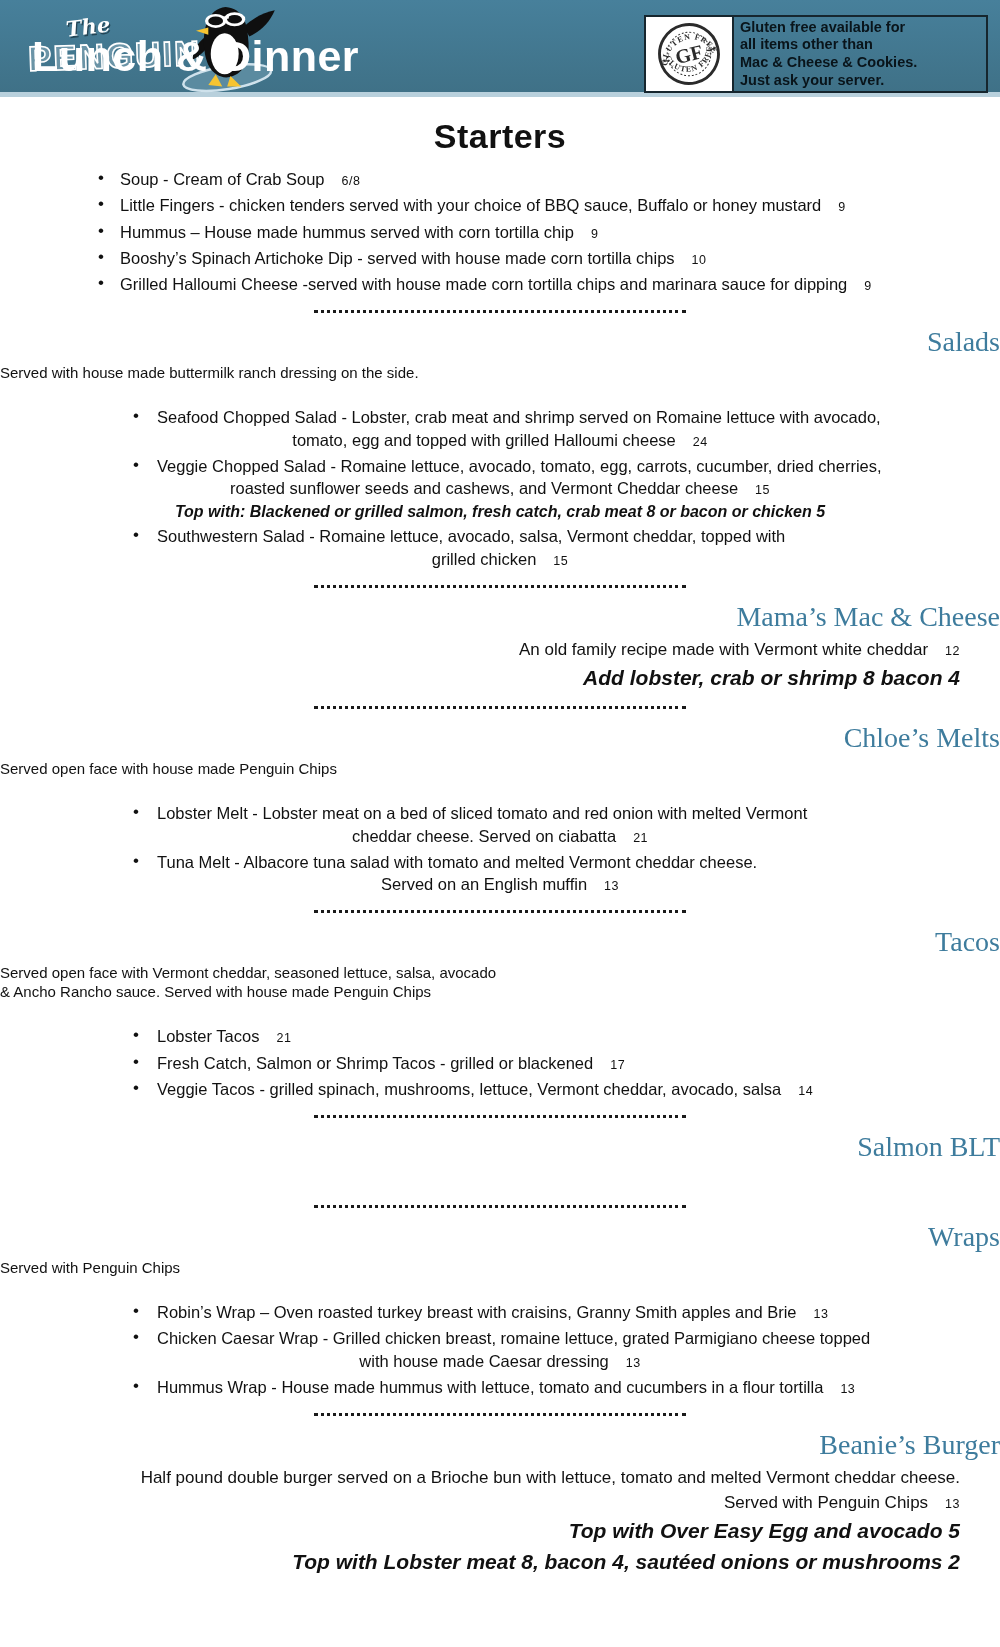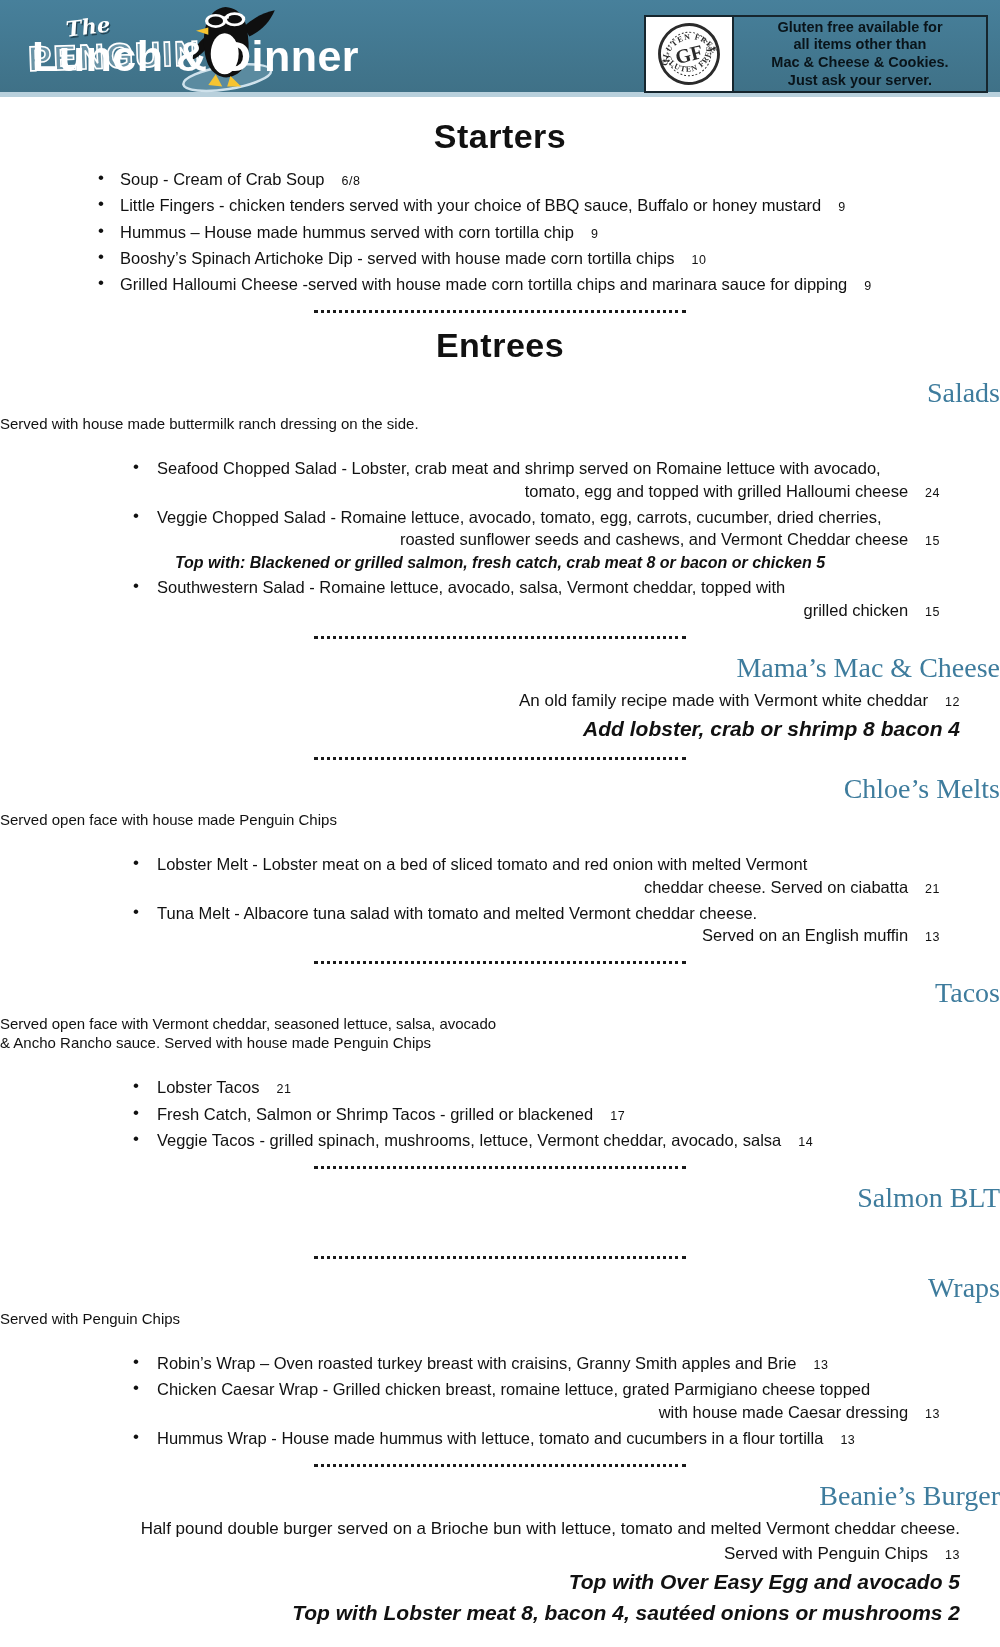--- a/index.html
+++ b/index.html
@@ -9,35 +9,35 @@
 
   
   .hdr{position:relative;height:92px;background:linear-gradient(180deg,#47809b,#3f7187);border-bottom:5px solid #b8d0dc;}
   .logo{position:absolute;left:22px;top:2px;width:250px;height:90px;}
   .logo-the{position:absolute;left:44px;top:12px;font-family:"DejaVu Serif",serif;font-style:italic;font-weight:bold;color:#fff;font-size:21px;transform:rotate(-7deg);text-shadow:1px 2px 0 rgba(10,25,35,.55);}
   .logo-name{position:absolute;left:6px;top:34px;font-size:35px;font-weight:800;letter-spacing:2px;color:rgba(255,255,255,.22);-webkit-text-stroke:1.6px #fff;transform:rotate(-2deg);white-space:nowrap;}
   .penguin{position:absolute;left:152px;top:0;}
   .title{position:absolute;left:0;right:60px;top:16px;margin:16px;text-align:left;color:#fff;font-size:43px;font-weight:700;letter-spacing:.5px;padding-left:16px;}
   .gfbox{position:absolute;right:12px;top:15px;display:flex;border:2px solid #16262e;height:74px;}
   .stamp{width:86px;background:#fff;display:flex;align-items:center;justify-content:center;border-right:2px solid #16262e;}
-  .gfnote{width:240px;padding:3px 6px;display:flex;flex-direction:column;justify-content:center;text-align:center;color:#09141a;font-weight:700;font-size:14.5px;line-height:1.22;}
+  .gfnote{width:240px;padding:3px 6px;display:flex;flex-direction:column;justify-content:center;text-align:left;color:#09141a;font-weight:700;font-size:14.5px;line-height:1.22;}
 
   
   .menu{padding-top:12px;}
   .hd{text-align:center;}
   .h-major{font-size:34px;font-weight:700;letter-spacing:.5px;margin:8px 0 12px;}
   .h-sub{font-family:"Liberation Serif",serif;font-size:28px;color:var(--accent);margin:6px 0 6px;font-weight:500;text-align:right;}
   .subtitle{text-align:left;font-size:15px;margin:2px 0;font-weight:500;}
   .gap{height:21px;}
   .item{position:relative;margin:2px 0 4px;}
   .l1{padding-left:157px;padding-right:70px;font-size:16.5px;line-height:1.35;}
   .bul{position:absolute;left:133px;top:-1px;font-size:17px;}
   [data-name="section-starters"] .l1{padding-left:120px;}
   [data-name="section-starters"] .bul{left:98px;}
-  .l2{text-align:right;font-size:16.5px;line-height:1.35;padding:0 60px;}
+  .l2{text-align:center;font-size:16.5px;line-height:1.35;padding:0 60px;}
   .noteline{text-align:center;font-size:16px;font-style:italic;font-weight:700;margin:3px 6px 4px;}
   .cline{text-align:right;font-size:17px;line-height:1.3;margin:3px 40px;}
   .cline.it{font-style:italic;font-weight:700;font-size:21px;}
   .price{font-size:12.5px;margin-left:17px;letter-spacing:.5px;}
   .sep{width:372px;margin:15px auto 13px;border-bottom:3px dotted #1a1a1a;height:0;}
 </style>
 </head>
 <body>
 
 <div class="page" data-name="menu-page">
@@ -109,23 +109,20 @@
           <div class="l1" data-name="item-line"><span class="bul" data-name="bullet-icon">•</span><span class="txt" data-name="item-text">Hummus – House made hummus served with corn tortilla chip</span><span class="price" data-name="price">9</span></div>
         </div>
         <div class="item" data-name="menu-item">
           <div class="l1" data-name="item-line"><span class="bul" data-name="bullet-icon">•</span><span class="txt" data-name="item-text">Booshy’s Spinach Artichoke Dip - served with house made corn tortilla chips</span><span class="price" data-name="price">10</span></div>
         </div>
         <div class="item" data-name="menu-item">
           <div class="l1" data-name="item-line"><span class="bul" data-name="bullet-icon">•</span><span class="txt" data-name="item-text">Grilled Halloumi Cheese -served with house made corn tortilla chips and marinara sauce for dipping</span><span class="price" data-name="price">9</span></div>
         </div>
       </section>
       <div class="sep" data-name="dotted-separator"></div>
-      <section class="sec" data-name="section-entrees">
-        <div class="hd h-major" data-name="section-heading">Entrees</div>
-      </section>
       <section class="sec" data-name="section-salads">
         <div class="hd h-sub" data-name="section-heading">Salads</div>
         <div class="subtitle" data-name="section-subtitle">Served with house made buttermilk ranch dressing on the side.</div>
         <div class="gap" data-name="spacer"></div>
         <div class="item" data-name="menu-item">
           <div class="l1" data-name="item-line"><span class="bul" data-name="bullet-icon">•</span><span class="txt" data-name="item-text">Seafood Chopped Salad - Lobster, crab meat and shrimp served on Romaine lettuce with avocado,</span></div>
           <div class="l2" data-name="item-continuation">tomato, egg and topped with grilled Halloumi cheese<span class="price" data-name="price">24</span></div>
         </div>
         <div class="item" data-name="menu-item">
           <div class="l1" data-name="item-line"><span class="bul" data-name="bullet-icon">•</span><span class="txt" data-name="item-text">Veggie Chopped Salad - Romaine lettuce, avocado, tomato, egg, carrots, cucumber, dried cherries,</span></div>

